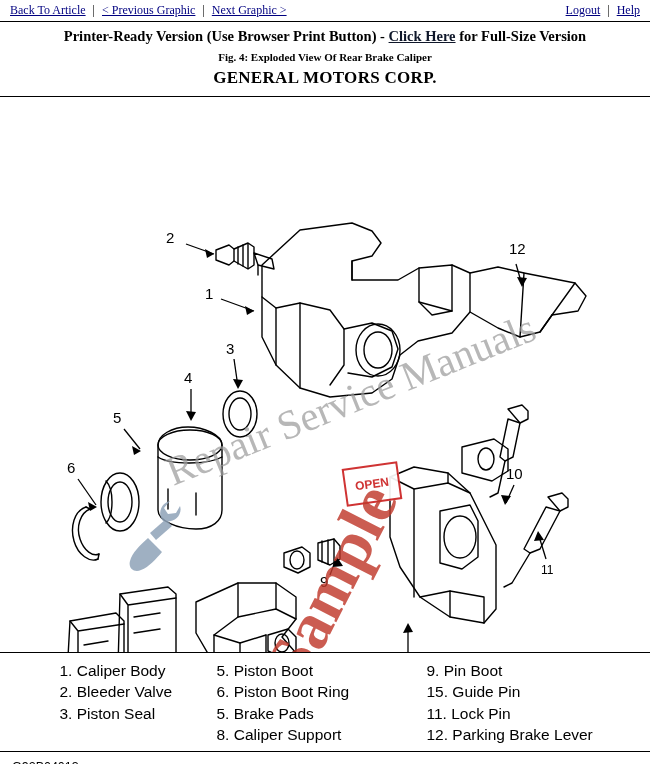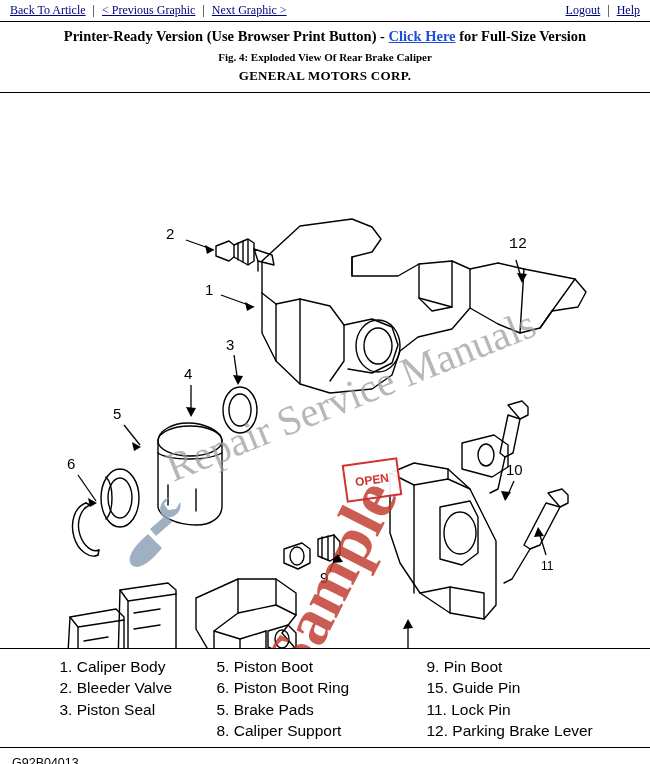--- a/index.html
+++ b/index.html
@@ -55,30 +55,30 @@
     padding: 4px 0 6px 0;
     text-align: center;
   }
   .printer-line {
     font-size: 14.5px;
     font-weight: bold;
     font-family: "Liberation Serif", serif;
     margin: 2px 0 6px 0;
   }
   .printer-line a {
-    color: #1d4ed8;
+    color: #0f172a;
     text-decoration: underline;
   }
   .fig-line {
     font-size: 11px;
     font-weight: bold;
     margin-bottom: 5px;
   }
   .corp-line {
-    font-size: 13px;
+    font-size: 17px;
     font-weight: bold;
     letter-spacing: .3px;
     margin-bottom: 2px;
   }
 
   
   .figure-area {
     position: relative;
     width: 650px;
     height: 555px;
@@ -319,21 +319,21 @@
 
     <g fill="#8fa3b8" opacity="0.85" stroke="none">
       <path d="M150 436 l16 -14 6 7 -16 14 z"></path>
       <path d="M163 424 c-6 -7 -2 -18 7 -20 l-6 7 4 6 8 -1 4 -7 c3 9 -6 18 -17 15 z"></path>
       <path d="M148 441 c-8 7 -16 15 -18 23 -2 7 4 12 11 9 8 -3 15 -11 21 -18 z"></path>
     </g>
   </svg>
 
   <div style="position:absolute;left:166px;top:132px;font-family:'Liberation Sans',sans-serif;font-size:15px;">2</div>
   <div style="position:absolute;left:205px;top:188px;font-family:'Liberation Sans',sans-serif;font-size:15px;">1</div>
-  <div style="position:absolute;left:509px;top:143px;font-family:Liberation Mono, monospace;font-size:15px;">12</div>
+  <div style="position:absolute;left:509px;top:143px;font-family:Liberation Sans, sans-serif;font-size:15px;">12</div>
   <div style="position:absolute;left:226px;top:243px;font-family:'Liberation Sans',sans-serif;font-size:15px;">3</div>
   <div style="position:absolute;left:184px;top:272px;font-family:'Liberation Sans',sans-serif;font-size:15px;">4</div>
   <div style="position:absolute;left:113px;top:312px;font-family:'Liberation Sans',sans-serif;font-size:15px;">5</div>
   <div style="position:absolute;left:67px;top:362px;font-family:'Liberation Sans',sans-serif;font-size:15px;">6</div>
   <div style="position:absolute;left:506px;top:368px;font-family:'Liberation Sans',sans-serif;font-size:15px;">10</div>
   <div style="position:absolute;left:541px;top:466px;font-family:'Liberation Sans',sans-serif;font-size:12px;">11</div>
   <div style="position:absolute;left:320px;top:476px;font-family:'Liberation Sans',sans-serif;font-size:15px;">9</div>
 
   <div class="wm-text wm-rsm">Repair Service Manuals</div>
   <div class="wm-openbox">OPEN</div>

